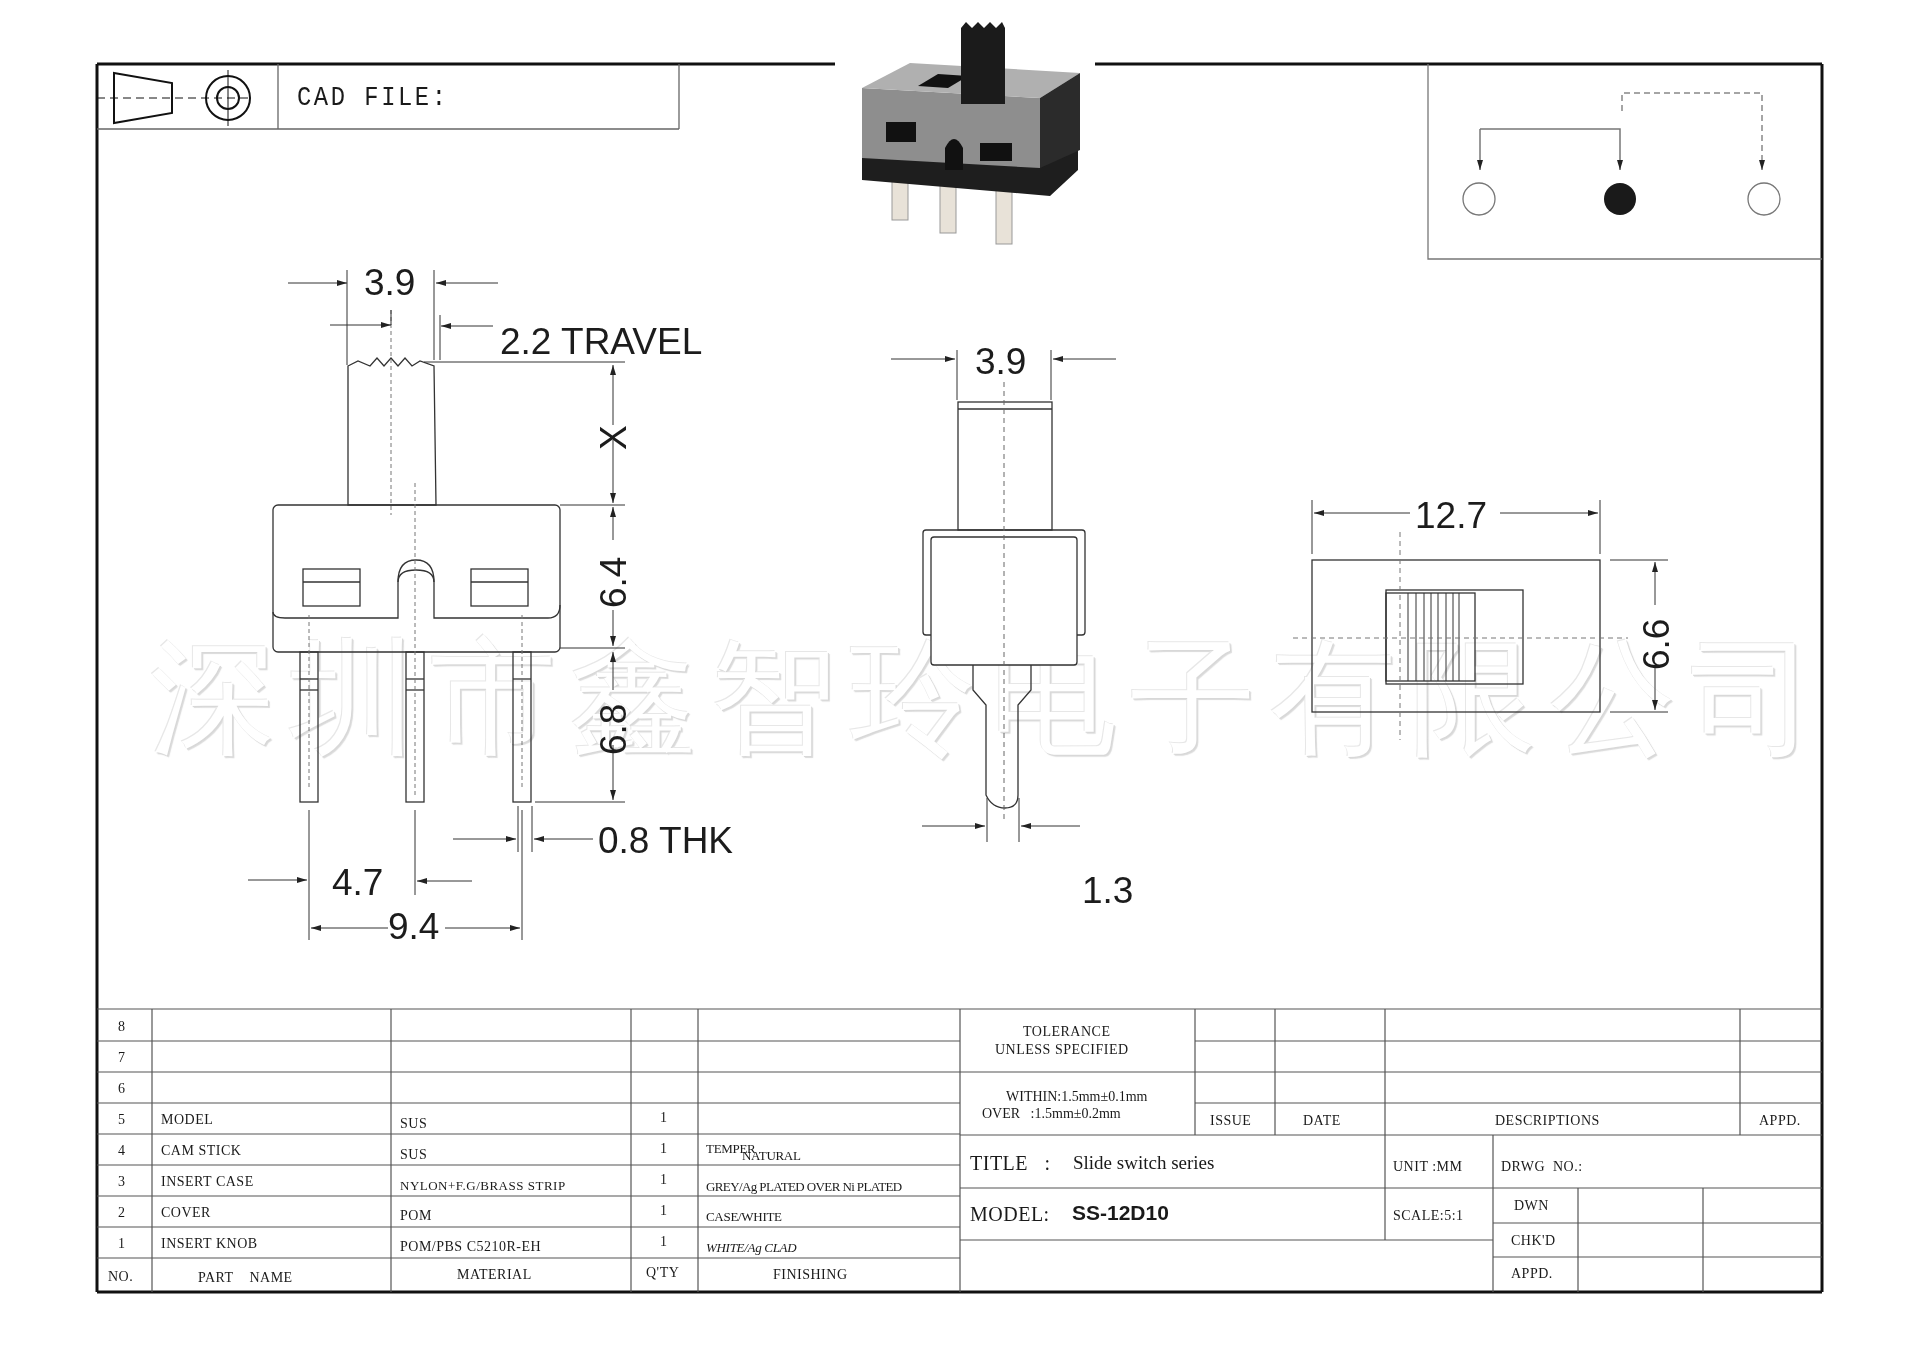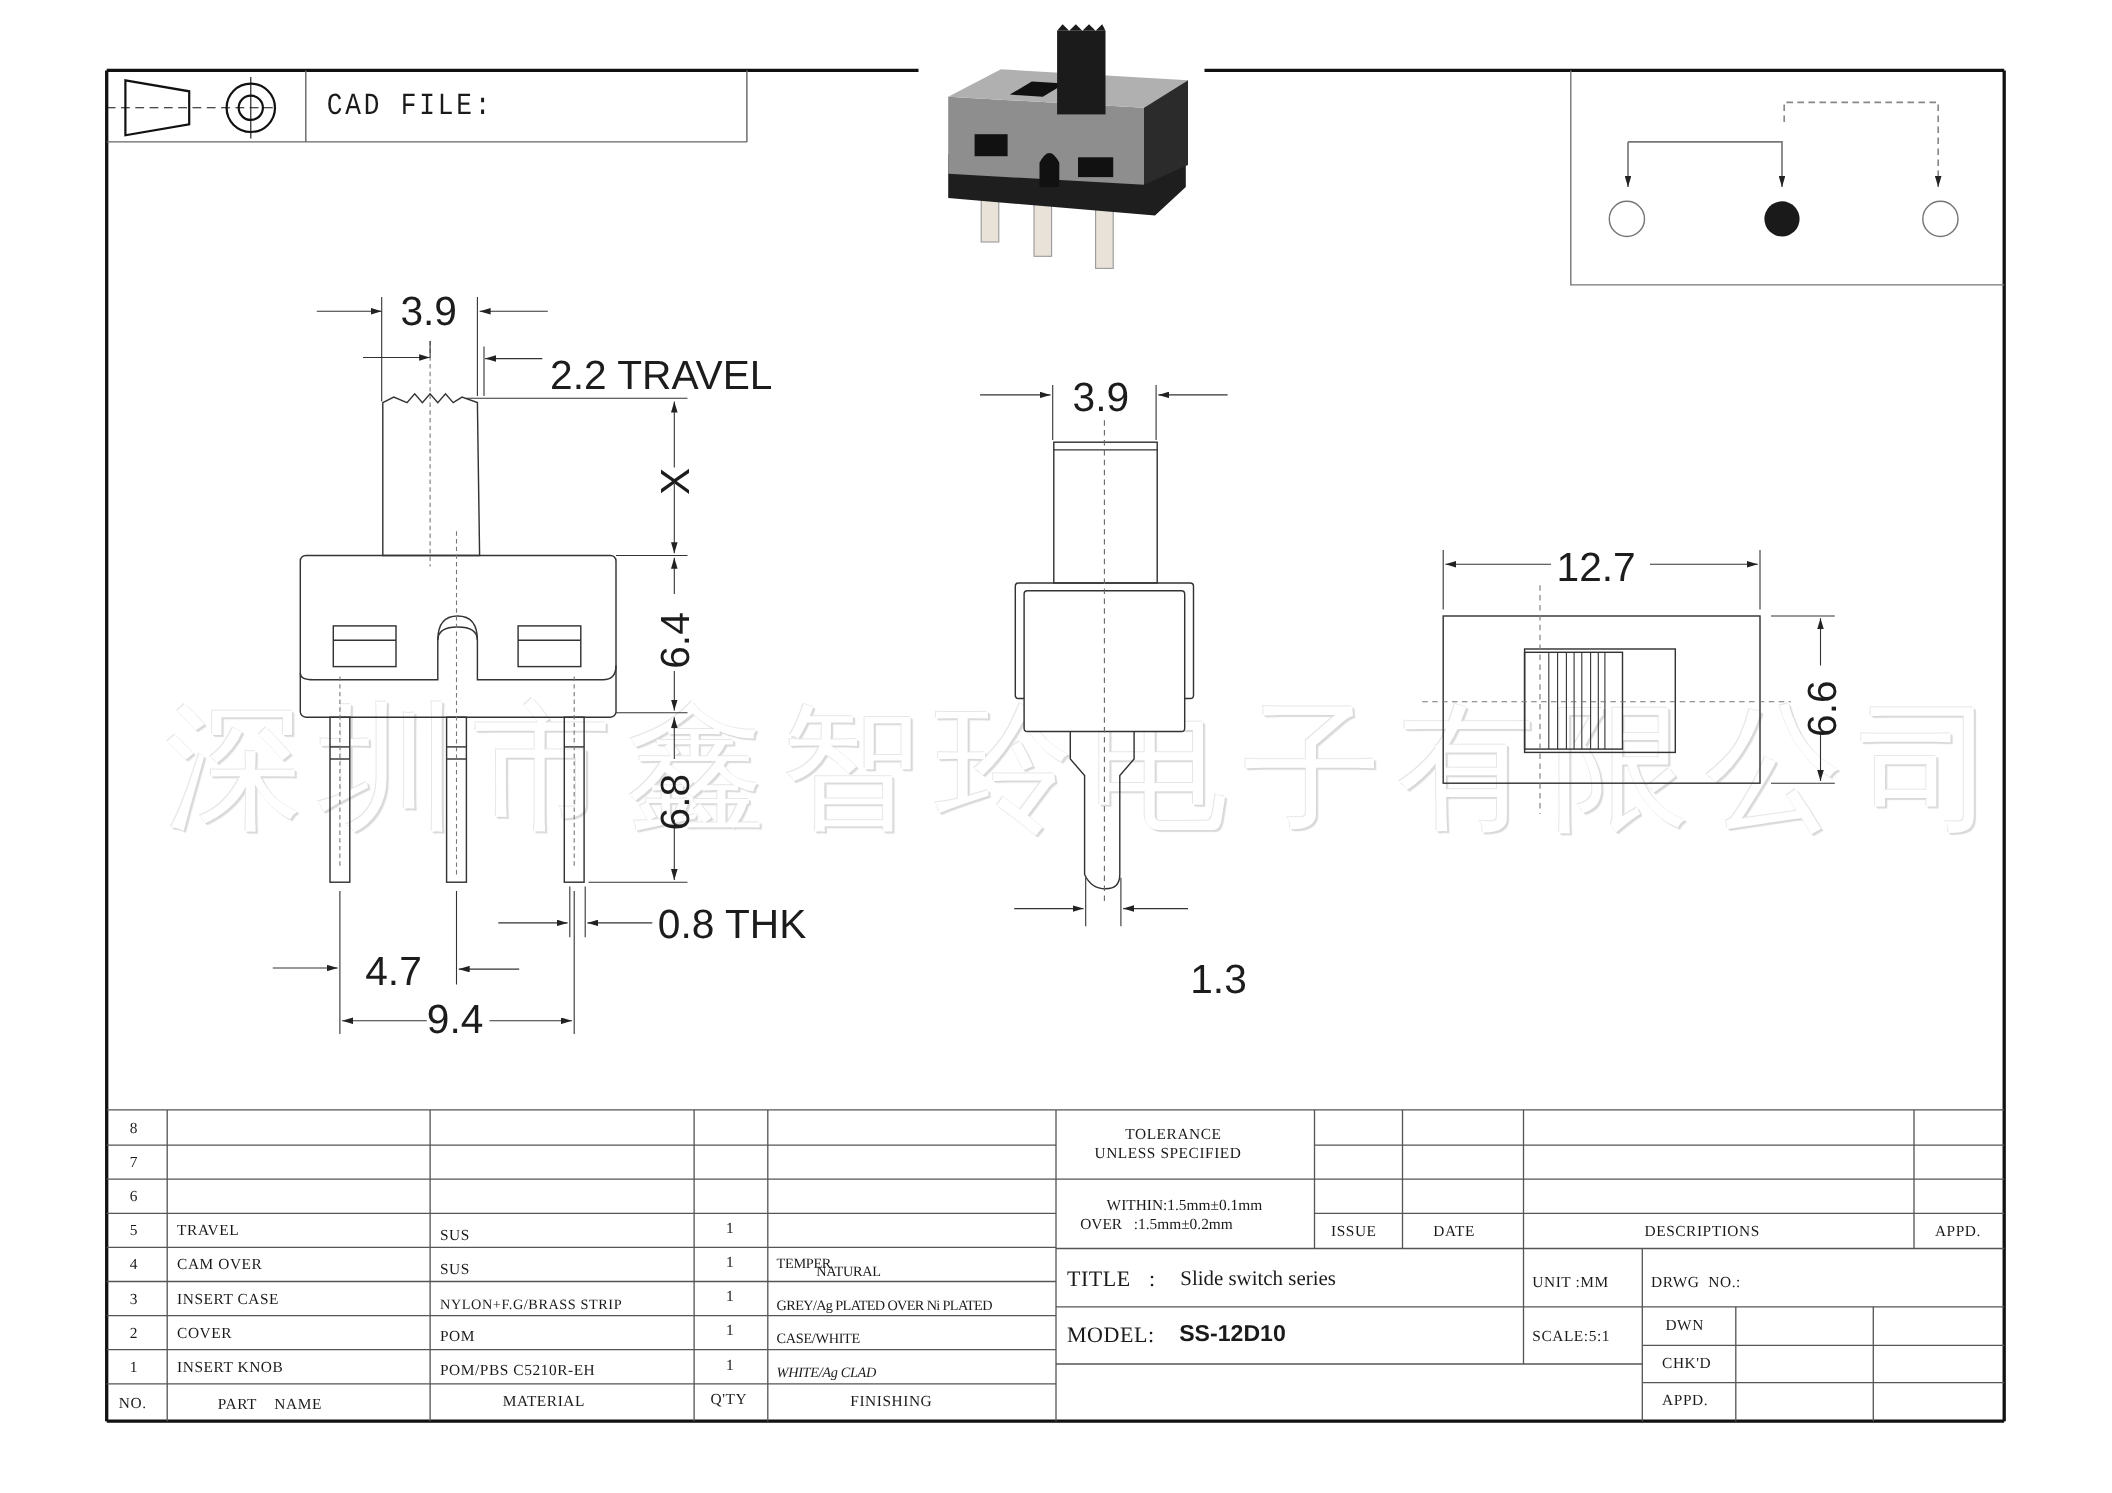--- a/index.html
+++ b/index.html
@@ -244,27 +244,27 @@
 <div class="dim" style="left:1415px;top:497px;">12.7</div>
 <div class="dim rot" style="left:1638px;top:670px;transform:rotate(-90deg);">6.6</div>
 
 <div>
 
   <div class="cell" style="left:118px;top:1019px;">8</div>
   <div class="cell" style="left:118px;top:1050px;">7</div>
   <div class="cell" style="left:118px;top:1081px;">6</div>
 
   <div class="cell" style="left:118px;top:1112px;">5</div>
-  <div class="cell" style="left:161px;top:1112px;">TRAVEL</div>
+  <div class="cell" style="left:161px;top:1112px;">MODEL</div>
   <div class="cell" style="left:400px;top:1116px;">SUS</div>
   <div class="cell" style="left:660px;top:1110px;">1</div>
   <div class="cell" style="left:706px;top:1117px;font-size:13px;letter-spacing:-0.3px;margin-top:24px;">TEMPER</div>
 
   <div class="cell" style="left:118px;top:1143px;">4</div>
-  <div class="cell" style="left:161px;top:1143px;">CAM  OVER</div>
+  <div class="cell" style="left:161px;top:1143px;">CAM  STICK</div>
   <div class="cell" style="left:400px;top:1147px;">SUS</div>
   <div class="cell" style="left:660px;top:1141px;">1</div>
   <div class="cell" style="left:706px;top:1148px;font-size:13px;letter-spacing:-0.3px;margin-left:36px;">NATURAL</div>
 
   <div class="cell" style="left:118px;top:1174px;">3</div>
   <div class="cell" style="left:161px;top:1174px;">INSERT  CASE</div>
   <div class="cell" style="left:400px;top:1178px;font-size:13px;">NYLON+F.G/BRASS STRIP</div>
   <div class="cell" style="left:660px;top:1172px;">1</div>
   <div class="cell" style="left:706px;top:1179px;font-size:13px;letter-spacing:-0.6px;">GREY/Ag PLATED OVER Ni PLATED</div>
 

